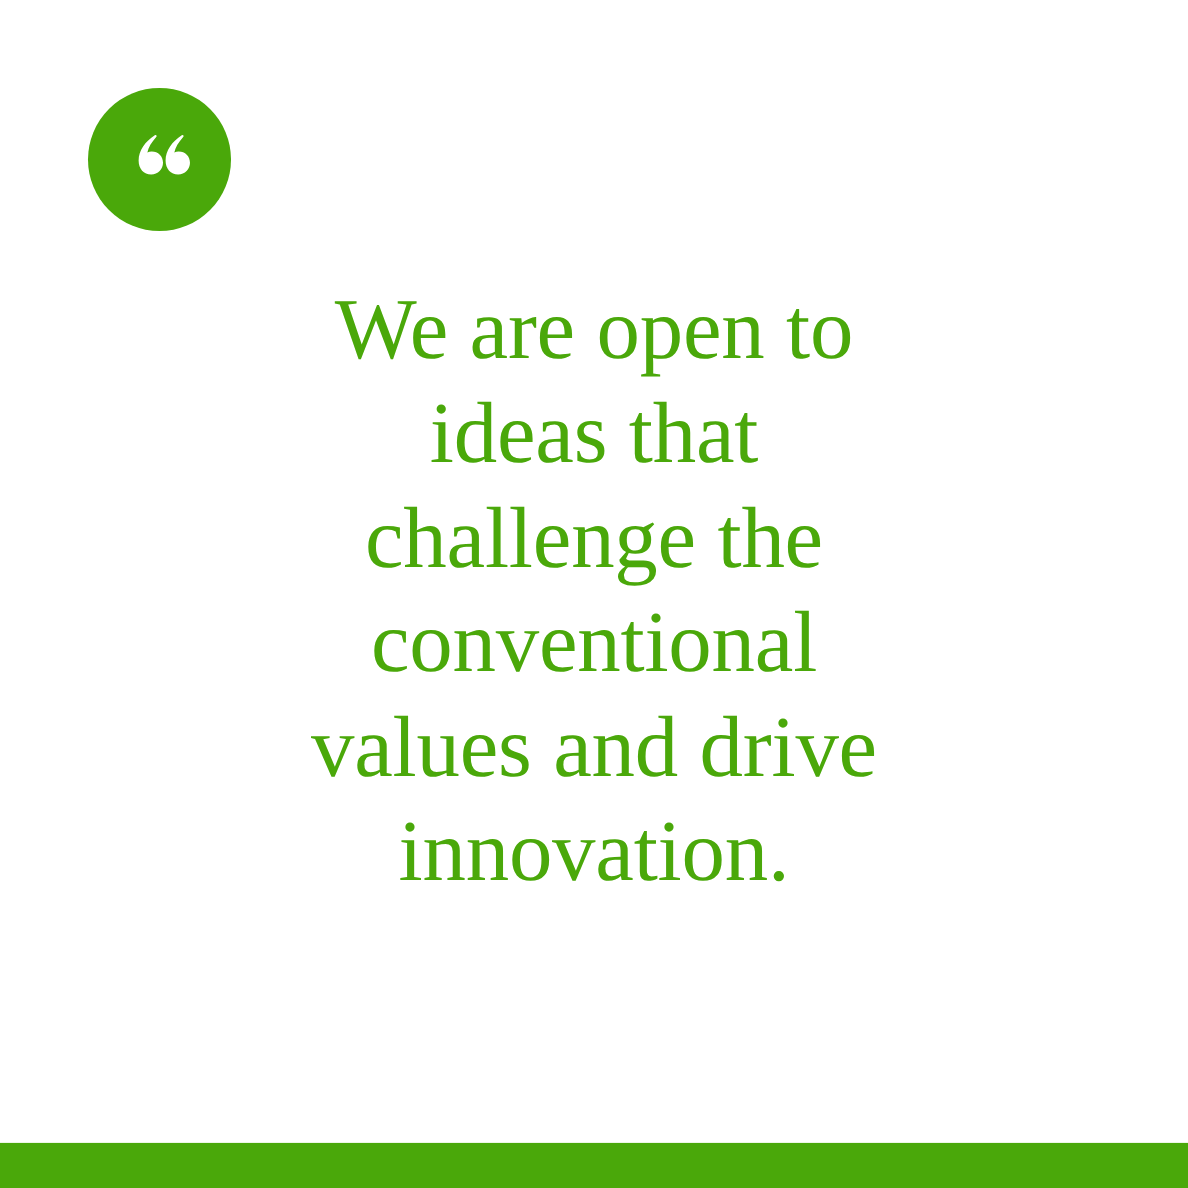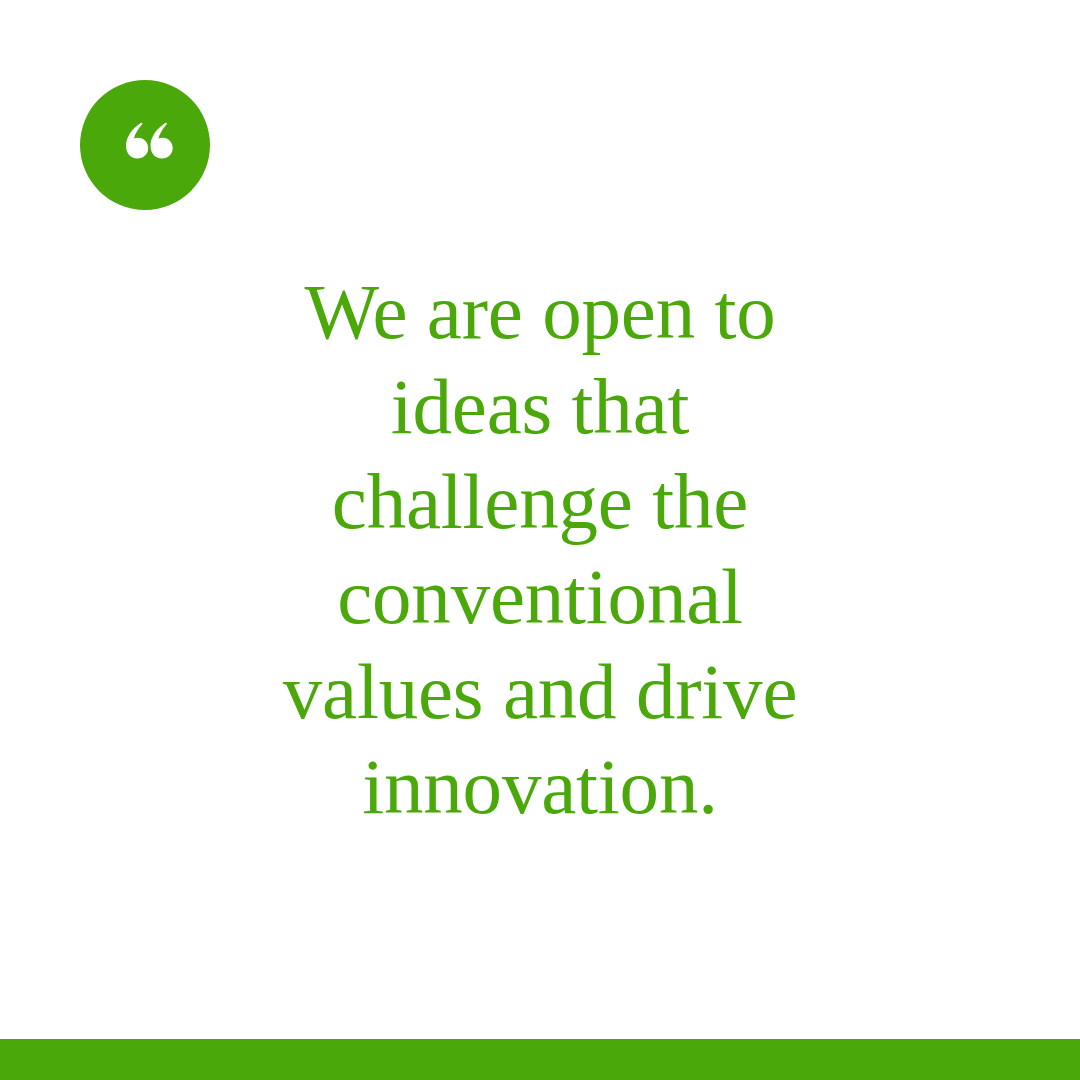--- a/index.html
+++ b/index.html
@@ -42,21 +42,21 @@
   
   .quote-block {
     position: absolute;
     left: 160px;
     top: 252px;
     width: 760px;
     text-align: center;
   }
 
   .quote-text {
-    margin: 12px;
+    margin: 0;
     color: #4aa80a;
     font-family: "Liberation Serif", "DejaVu Serif", serif;
     font-weight: 400;
     font-size: 79px;
     line-height: 95px;
     letter-spacing: -0.2px;
     white-space: pre-line;
   }
 
   

